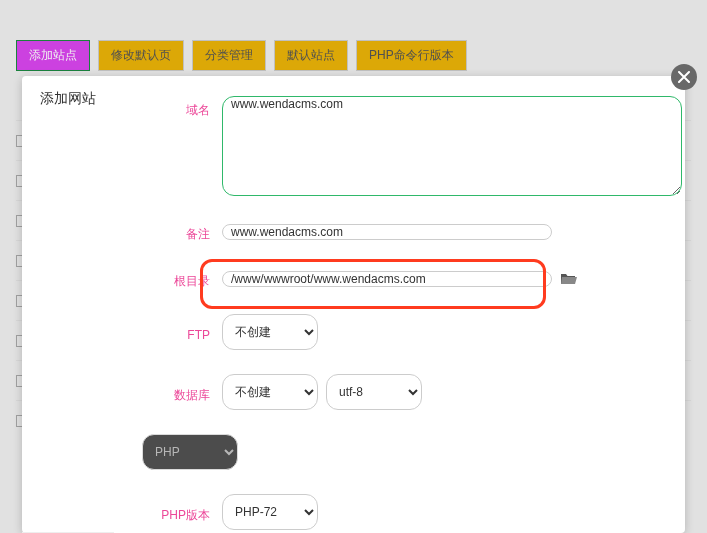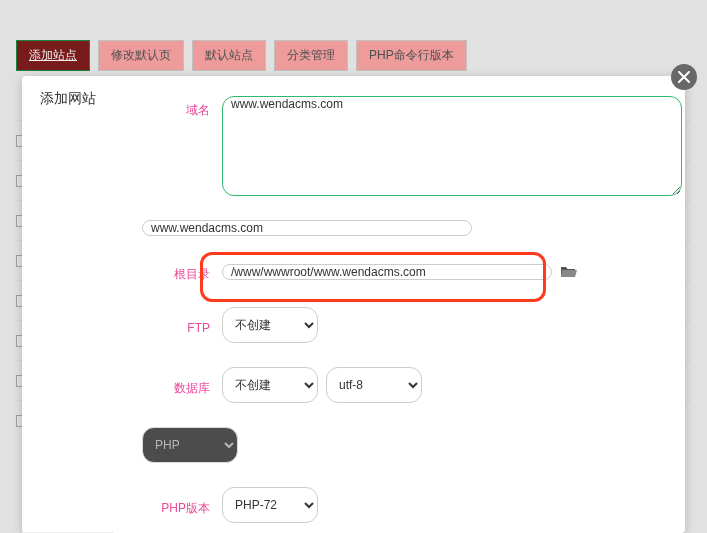--- a/index.html
+++ b/index.html
@@ -17,30 +17,29 @@
       padding: 10px 16px 0 16px;
     }
     .btnrow {
       margin-top: 30px;
       display: flex;
       gap: 8px;
     }
     .btn {
       padding: 6px 12px;
       font-size: 12px;
-      background: #fca5a5;
+      background: #eab308;
       border: 1px solid #ccc;
       cursor: pointer;
       color: #555;
     }
     .btn-primary {
-      background: #7f1d1d;
+      background: #d946ef;
       border-color: #1d8a42;
       color: #fff;
-      text-decoration: underline;
     }
     .mask {
       position: absolute;
       inset: 0;
       background: rgba(0,0,0,0.06);
     }
     .modal {
       position: absolute;
       top: 76px;
       left: 22px;
@@ -148,22 +147,22 @@
       width: 12px; height: 12px; border:1px solid #aaa; margin-right:6px;
     }
   </style>
 </head>
 <body>
 
 <div class="topbar">
   <div class="btnrow">
     <button class="btn btn-primary">添加站点</button>
     <button class="btn">修改默认页</button>
+    <button class="btn">分类管理</button>
     <button class="btn">默认站点</button>
-    <button class="btn">分类管理</button>
     <button class="btn">PHP命令行版本</button>
   </div>
 </div>
 
 <div class="bg-rows">
   <div class="bg-row">
       <span class="ck"></span>
     </div>
   <div class="bg-row">
       <span class="ck"></span>
@@ -200,20 +199,21 @@
   <div class="modal-body">
 
     <div class="field top">
       <div class="label">域名</div>
       <div class="control">
         <textarea class="input" style="">www.wendacms.com</textarea>
       </div>
     </div>
 
     <div class="field">
+      <div class="label">备注</div>
       <div class="control">
         <input class="input input-md" value="www.wendacms.com" style="">
       </div>
     </div>
 
     <div class="field">
       <div class="label">根目录</div>
       <div class="control highlight-wrap">
         <div class="highlight"></div>
         <input class="input input-lg" value="/www/wwwroot/www.wendacms.com" style="">

